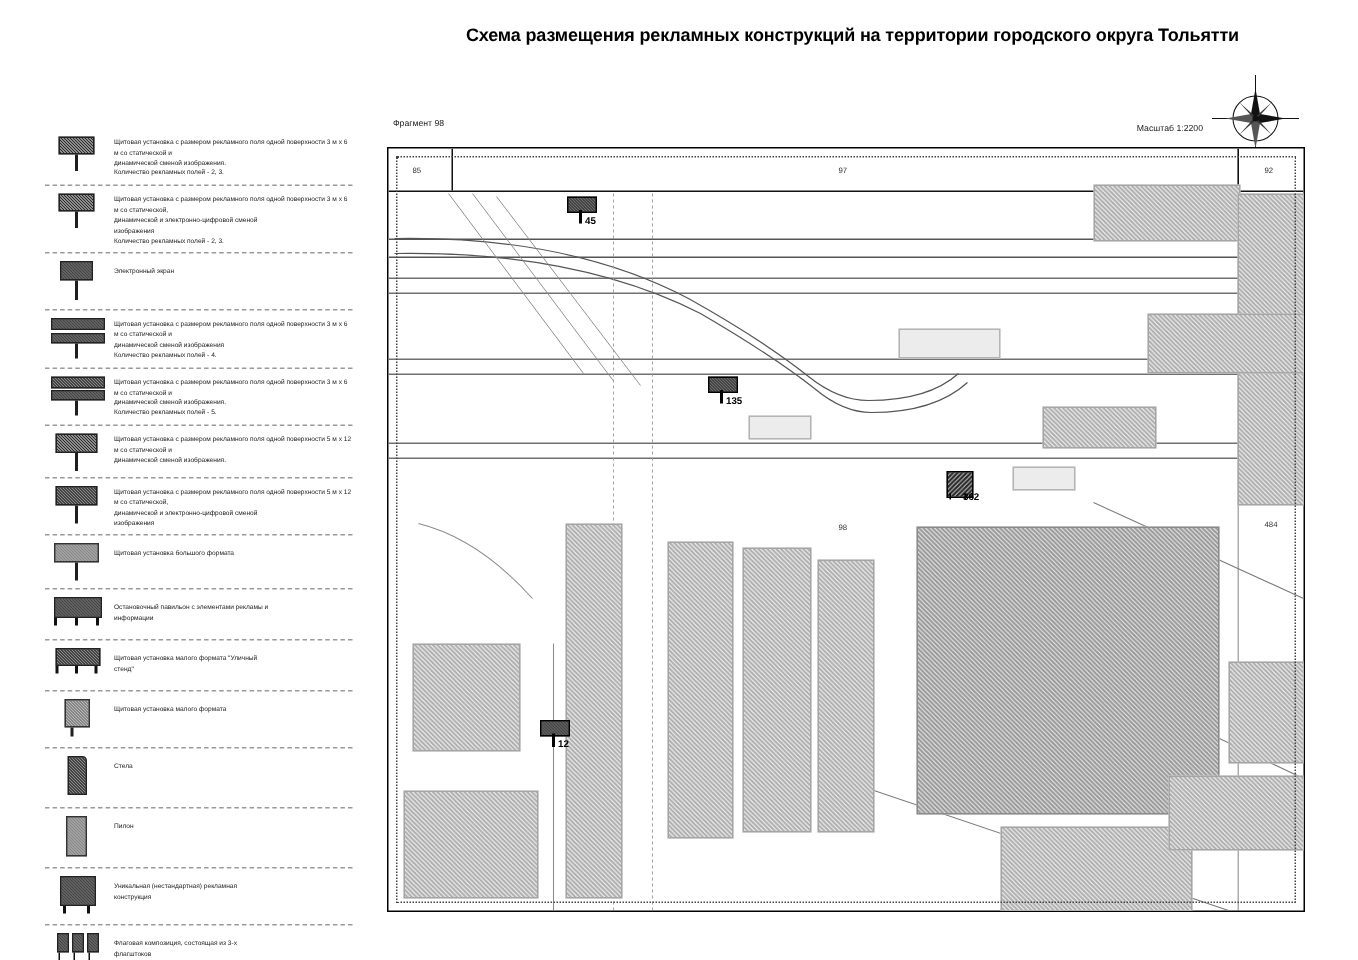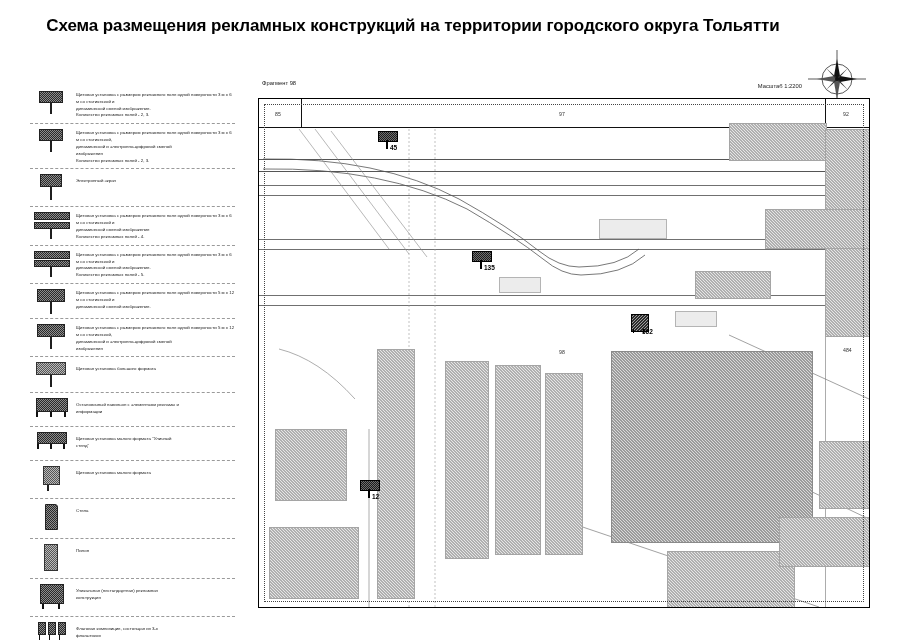--- a/index.html
+++ b/index.html
@@ -9,22 +9,22 @@
     font-family:"Liberation Sans", sans-serif;
     color:#111;
     overflow:hidden;
     position:relative;
   }
   #page{position:relative;width:905px;height:640px;}
 
   
   .page-title{
     position:absolute;left:0;top:16px;width:826px;
-    text-align:center;
-    font-size:17px;font-weight:bold;
+    text-align:right;
+    font-size:12px;font-weight:bold;
     letter-spacing:-0.1px;
     color:#000;
   }
 
   
   .compass{position:absolute;left:806px;top:48px;width:62px;height:62px;}
 
   
   .legend{position:absolute;left:30px;top:86px;width:205px;}
   .legend-row{

